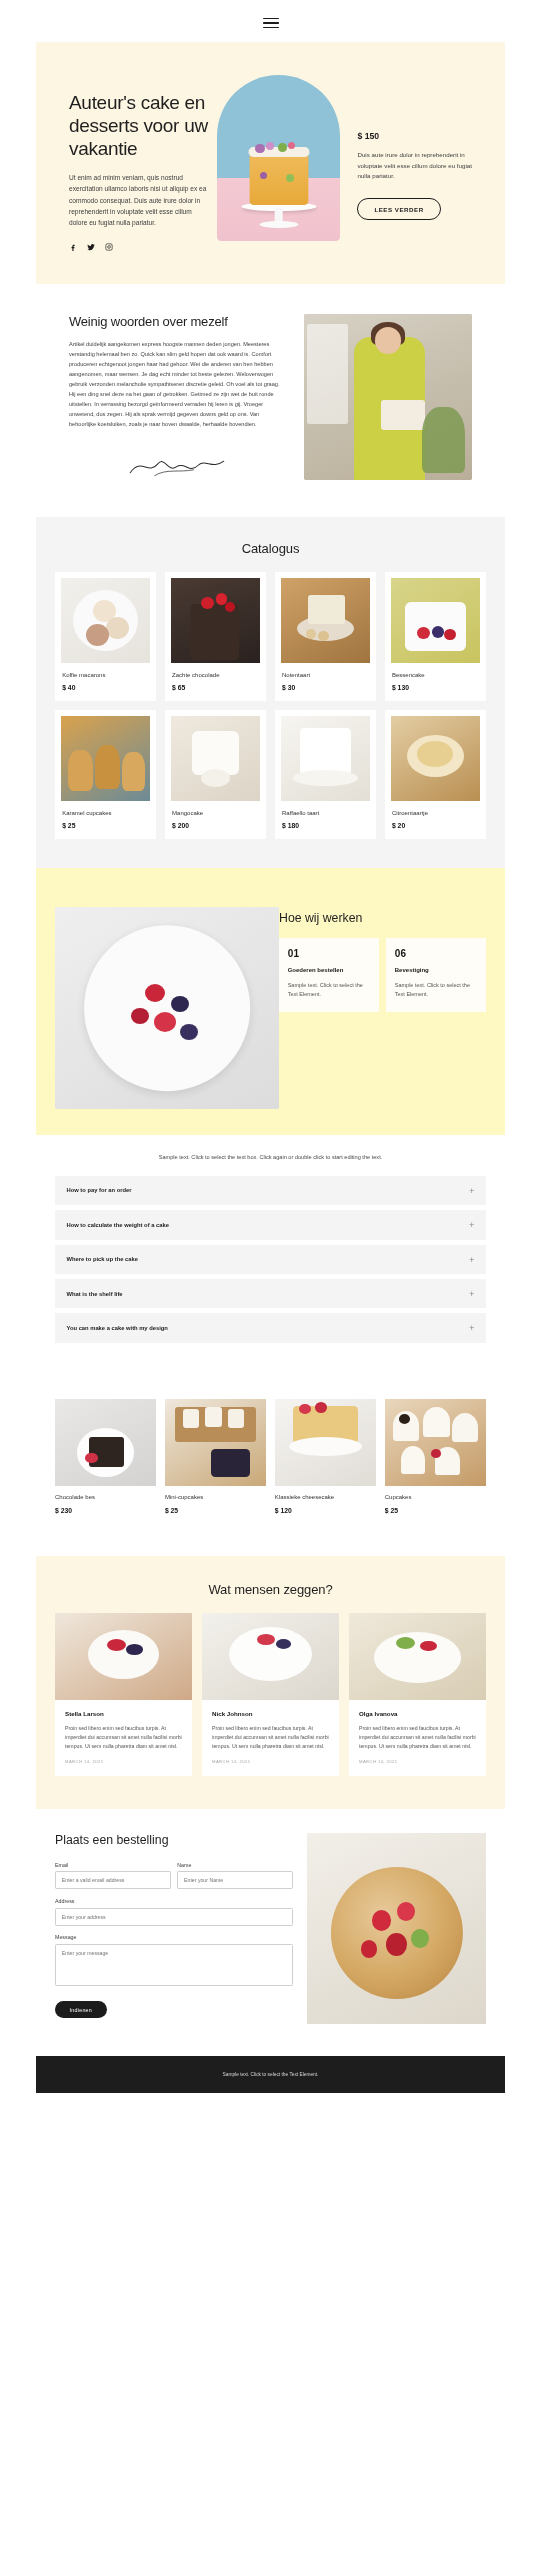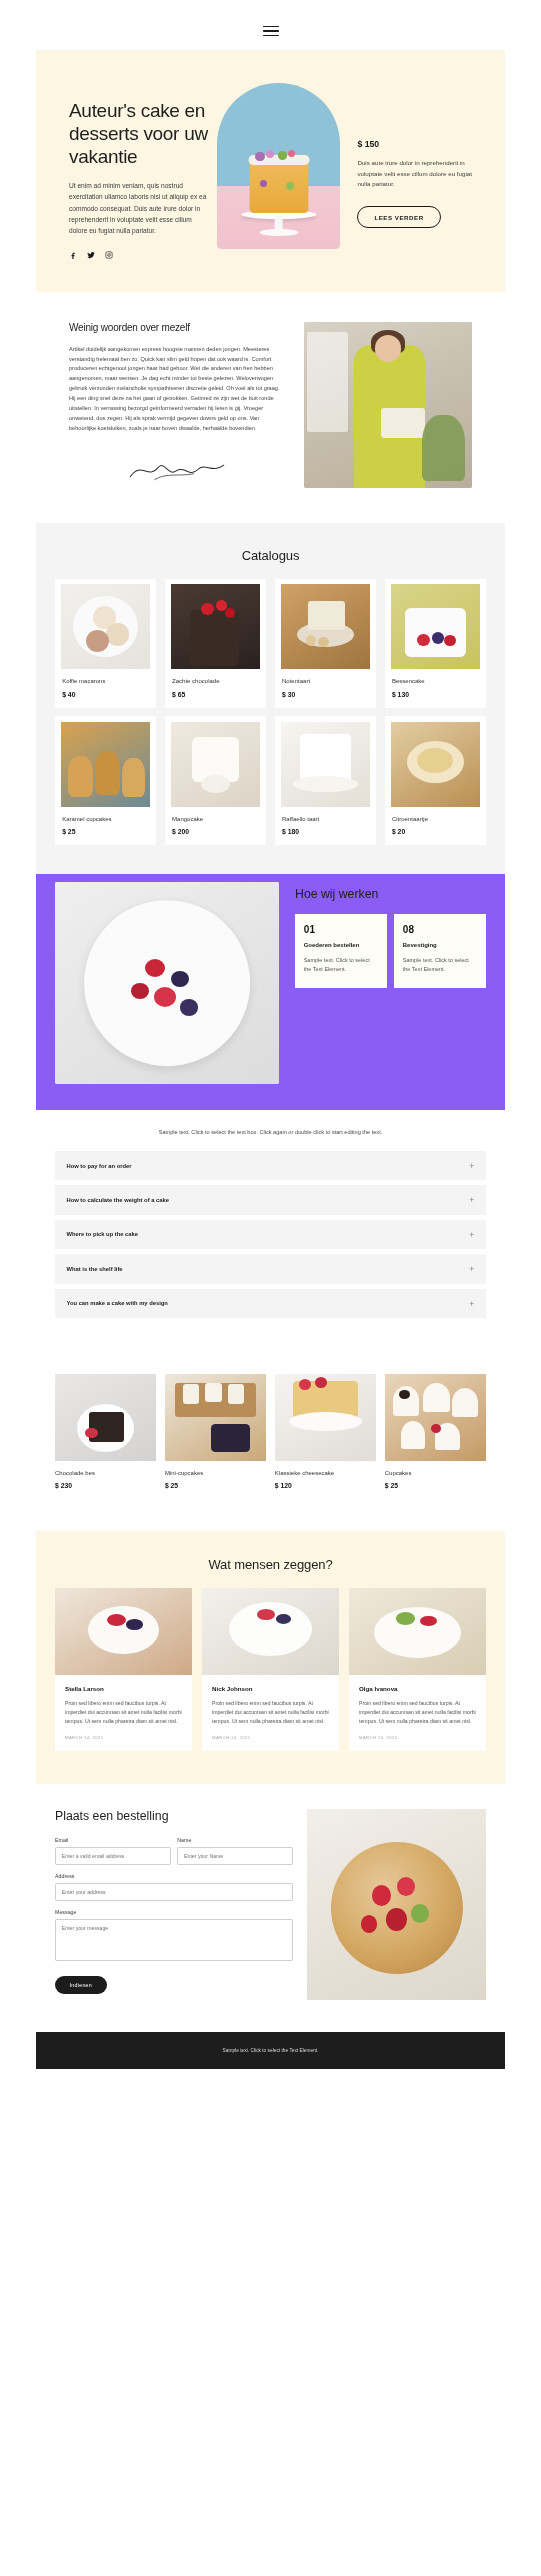--- a/index.html
+++ b/index.html
@@ -3,21 +3,21 @@
 <meta charset="utf-8">
 <style>
   * { margin:0; padding:0; box-sizing:border-box; }
   html,body { width:541px; }
   body {
     font-family:"Liberation Sans", sans-serif;
     background:#ffffff;
     color:#2b2b2b;
     -webkit-font-smoothing:antialiased;
   }
-  .page { width:469px; margin:12px auto; position:relative; overflow:hidden; }
+  .page { width:469px; margin:4px auto; position:relative; overflow:hidden; }
 
   
   .topbar { height:38px; background:#fff; display:flex; align-items:center; justify-content:center; }
   .burger { width:16px; display:flex; flex-direction:column; gap:2.9px; cursor:pointer; }
   .burger span { display:block; height:1.4px; background:#1c1c1c; border-radius:0.7px; }
 
   
   .hero { background:#fdf6e3; padding:33px 0 33px 0; position:relative; }
   .hero-inner { display:flex; gap:0; padding:0 33px; }
   .hero-left { width:167px; padding-top:16px; }
@@ -64,21 +64,21 @@
   .btn-outline {
     display:inline-block; border:1px solid #1c1c1c; border-radius:29px;
     padding:6.5px 16px; font-size:6.2px; font-weight:700; letter-spacing:0.5px;
     color:#1c1c1c; background:transparent; cursor:pointer;
   }
 
   
   .about { background:#fff; padding:30px 33px 35px 33px; display:flex; gap:19px; }
   .about-left { width:216px; }
   h2.sec-title-left {
-    font-size:10px; font-weight:400; line-height:1.25; letter-spacing:-0.2px;
+    font-size:13px; font-weight:400; line-height:1.25; letter-spacing:-0.2px;
     color:#1f1f1f; margin-bottom:10px;
   }
   .about-left p { font-size:5.6px; line-height:1.78; color:#444; }
   .sig { margin-top:19px; height:33px; display:flex; align-items:center; justify-content:center; }
   .about-right { flex:1; }
   .about-photo {
     width:100%; height:166px; border-radius:1.4px; overflow:hidden; position:relative;
     background:linear-gradient(160deg,#d8d2c6 0%,#c9c2b2 40%,#b9ae99 100%);
   }
   .ph-person { position:absolute; left:30%; top:14%; width:42%; height:86%; background:#cbd045; border-radius:16px 16px 0 0; }
@@ -112,21 +112,21 @@
   .t-raffa { background:linear-gradient(150deg,#f7f5f1,#e3dfd6); }
   .t-lemon { background:linear-gradient(150deg,#e3cda3,#b98f52); }
   .t-chocbes { background:linear-gradient(150deg,#e9e8e6,#d3d2d0); }
   .t-mini { background:linear-gradient(150deg,#efe8dd,#c9a878); }
   .t-classic { background:linear-gradient(150deg,#f6f4f1,#e0ddd7); }
   .t-cup { background:linear-gradient(150deg,#e9d7bd,#c49a66); }
   .dot { position:absolute; border-radius:50%; }
   .oval { position:absolute; border-radius:50%; }
 
   
-  .how { background:#8b5cf6; display:flex; padding:8px 19px 26px 19px; gap:16px; }
+  .how { background:#fef9c3; display:flex; padding:39px 19px 26px 19px; }
   .how-left { width:224px; }
   .how-photo {
     width:100%; height:202px; border-radius:1.4px; position:relative; overflow:hidden;
     background:linear-gradient(150deg,#efefef,#dcdcdc);
   }
   .hp-plate { position:absolute; left:50%; top:50%; transform:translate(-50%,-50%); width:74%; aspect-ratio:1; background:#fbfbfb; border-radius:50%; box-shadow:0 2.9px 10px rgba(0,0,0,.1); }
   .how-right { flex:1; padding-top:4.3px; }
   h2.how-title { font-size:12.3px; font-weight:400; color:#1f1f1f; margin-bottom:13px; }
   .steps { display:grid; grid-template-columns:1fr 1fr; gap:7.2px; }
   .step { background:#fffdf7; padding:10px 8.7px 13px 8.7px; }
@@ -392,21 +392,21 @@
     </div>
     <div class="how-right">
       <h2 class="how-title">Hoe wij werken</h2>
       <div class="steps">
         <div class="step">
           <div class="num">01</div>
           <div class="sname">Goederen bestellen</div>
           <div class="sdesc">Sample text. Click to select the Text Element.</div>
         </div>
         <div class="step">
-          <div class="num">08</div>
+          <div class="num">06</div>
           <div class="sname">Bevestiging</div>
           <div class="sdesc">Sample text. Click to select the Text Element.</div>
         </div>
       </div>
     </div>
   </section>
 
   <section class="faq">
     <div class="faq-sub">Sample text. Click to select the text box. Click again or double click to start editing the text.</div>
 

